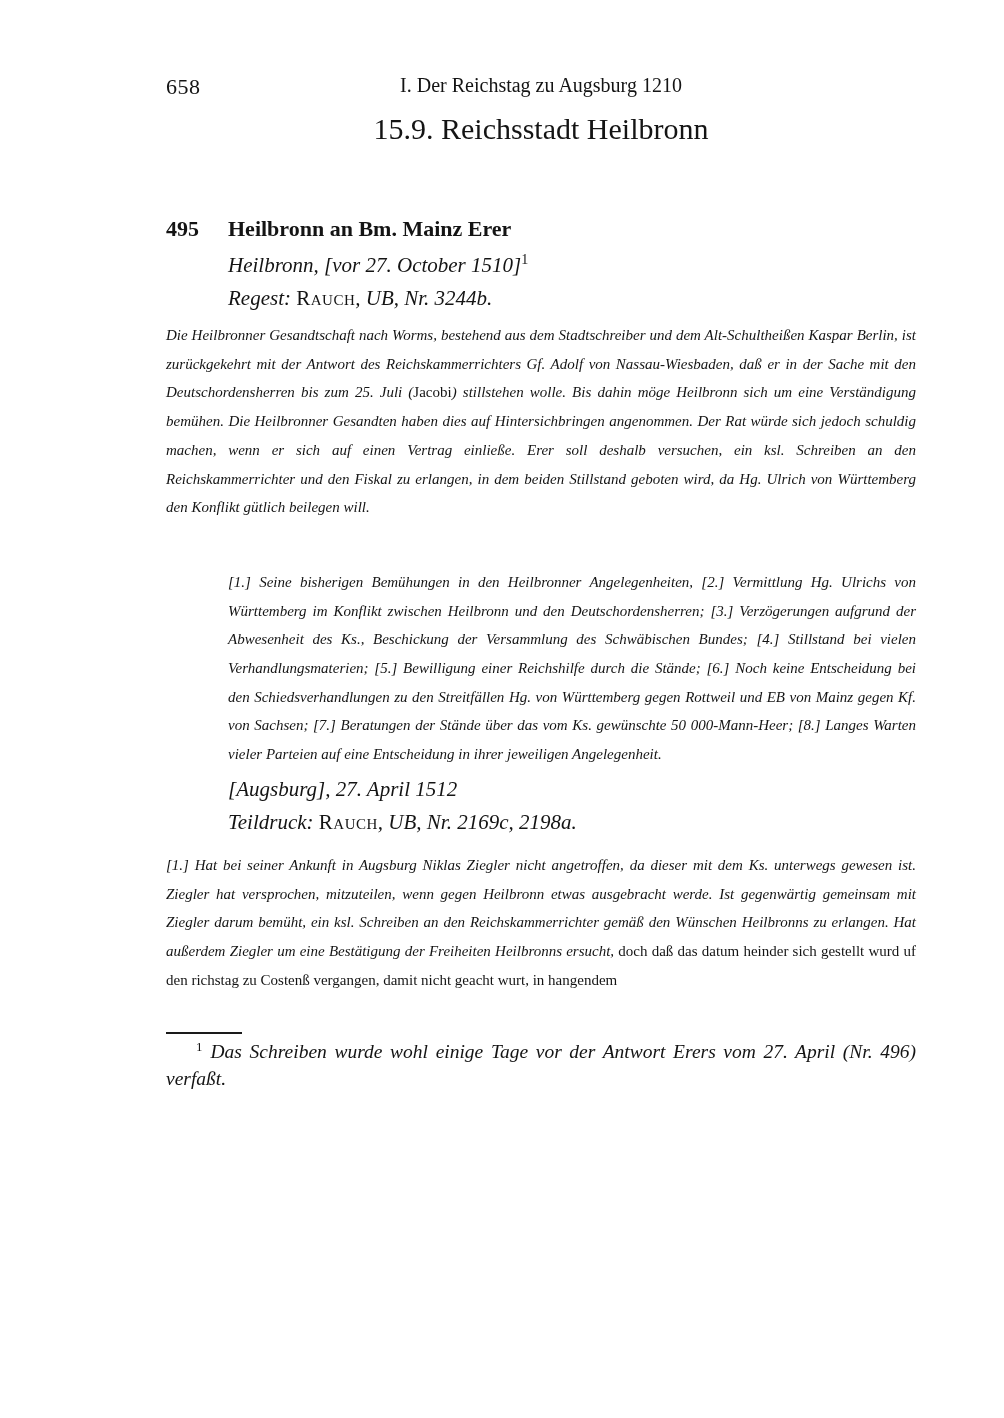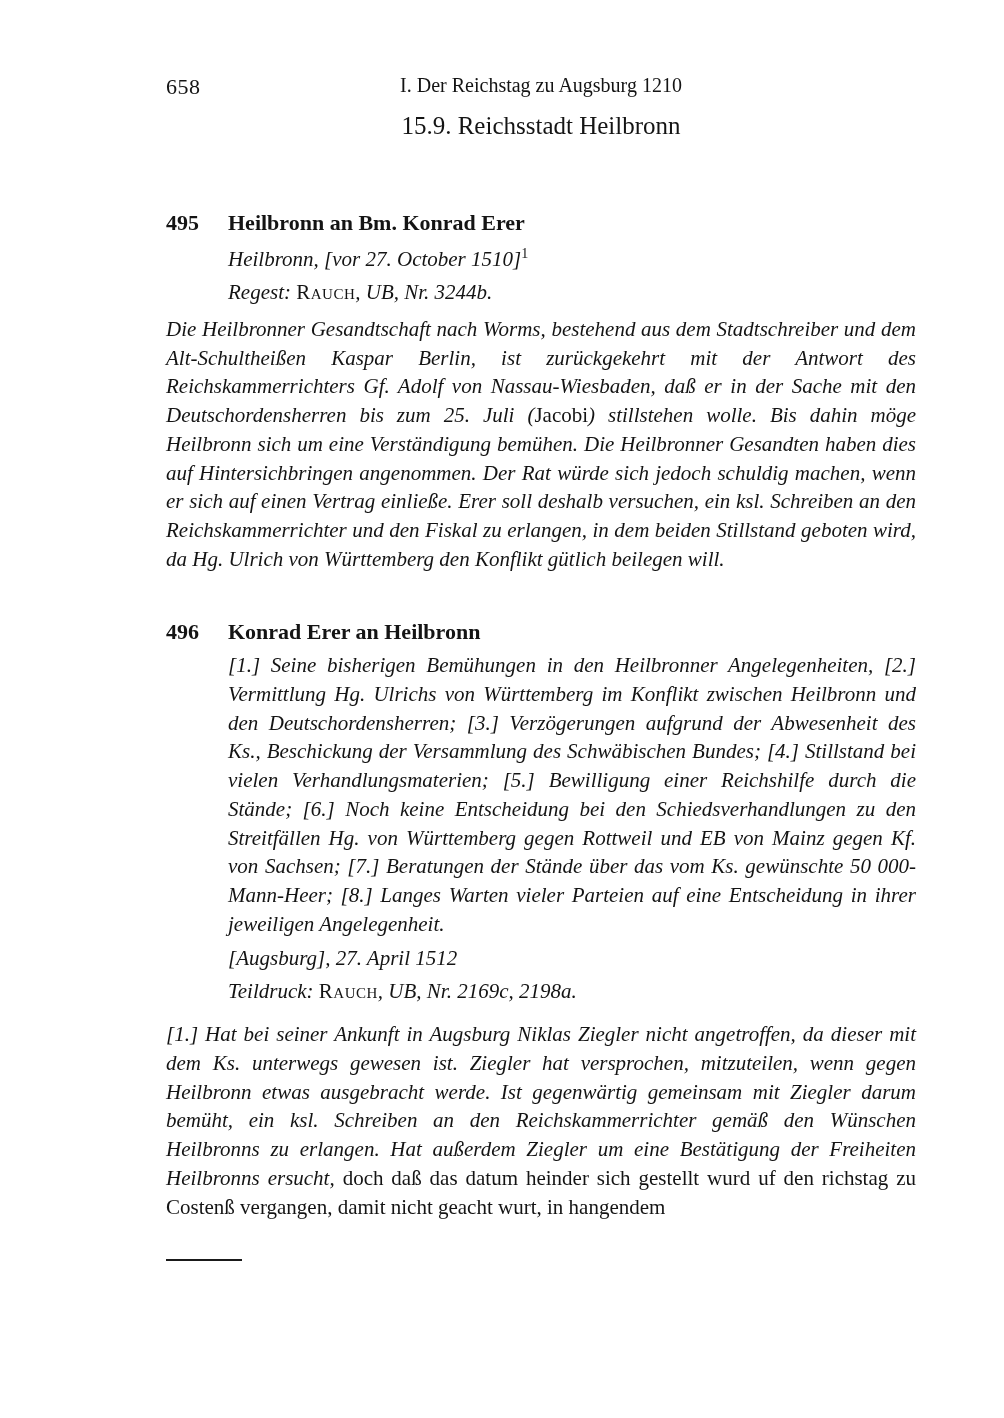--- a/index.html
+++ b/index.html
@@ -37,21 +37,21 @@
     letter-spacing: 0.5px;
   }
   .running-head {
     display: block;
     text-align: center;
     font-size: 20px;
   }
   .section-title {
     margin: 10px 0 0 0;
     font-weight: normal;
-    font-size: 25px;
+    font-size: 30px;
     text-align: center;
   }
 
   
   .entry-495 { margin-top: 70px; }
   .entry-496 { margin-top: 46px; }
   .entry-heading {
     font-weight: bold;
     font-size: 22px;
     display: flex;
@@ -75,21 +75,21 @@
     vertical-align: super;
   }
   .source-line { font-style: italic; }
   .smallcaps {
     font-style: normal;
     font-variant: small-caps;
     letter-spacing: 0.5px;
   }
 
   .body-text {
-    font-size: 21px;
+    font-size: 15px;
     line-height: 28.7px;
     text-align: justify;
   }
   .entry-495 .body-text { margin-top: 6px; }
   .abstract {
     margin-left: 62px;
     margin-top: 6px;
   }
   .entry-496 .dateline { margin-top: 4px; }
   .entry-496 .body-text.main { margin-top: 12px; }
@@ -127,36 +127,33 @@
     <header class="page-header">
       <span class="page-number">658</span>
       <span class="running-head">I. Der Reichstag zu Augsburg 1210</span>
     </header>
 
     <h1 class="section-title">15.9. Reichsstadt Heilbronn</h1>
 
     <section class="entry entry-495">
       <div class="entry-heading">
         <span class="entry-number">495</span>
-        <span class="entry-title">Heilbronn an Bm. Konrad Erer</span>
+        <span class="entry-title">Heilbronn an Bm. Mainz Erer</span>
       </div>
       <p class="line dateline indent"><span>Heilbronn, [vor 27. October 1510]</span><sup>1</sup></p>
       <p class="line source-line indent"><span class="ital">Regest: </span><span class="smallcaps">Rauch</span><span class="ital">, UB, Nr. 3244b.</span></p>
       <p class="body-text"><span class="ital">Die Heilbronner Gesandtschaft nach Worms, bestehend aus dem Stadtschreiber und dem Alt-Schultheißen Kaspar Berlin, ist zurückgekehrt mit der Antwort des Reichskammerrichters Gf. Adolf von Nassau-Wiesbaden, daß er in der Sache mit den Deutschordensherren bis zum 25. Juli (</span><span class="roman">Jacobi</span><span class="ital">) stillstehen wolle. Bis dahin möge Heilbronn sich um eine Verständigung bemühen. Die Heilbronner Gesandten haben dies auf Hintersichbringen angenommen. Der Rat würde sich jedoch schuldig machen, wenn er sich auf einen Vertrag einließe. Erer soll deshalb versuchen, ein ksl. Schreiben an den Reichskammerrichter und den Fiskal zu erlangen, in dem beiden Stillstand geboten wird, da Hg. Ulrich von Württemberg den Konflikt gütlich beilegen will.</span></p>
     </section>
 
     <section class="entry entry-496">
-      <div class="entry-heading">
-        <span class="entry-number">496</span>
-        <span class="entry-title">Konrad Erer an Heilbronn</span>
-      </div>
       <p class="body-text abstract ital">[1.] Seine bisherigen Bemühungen in den Heilbronner Angelegenheiten, [2.] Vermittlung Hg. Ulrichs von Württemberg im Konflikt zwischen Heilbronn und den Deutschordensherren; [3.] Verzögerungen aufgrund der Abwesenheit des Ks., Beschickung der Versammlung des Schwäbischen Bundes; [4.] Stillstand bei vielen Verhandlungsmaterien; [5.] Bewilligung einer Reichshilfe durch die Stände; [6.] Noch keine Entscheidung bei den Schiedsverhandlungen zu den Streitfällen Hg. von Württemberg gegen Rottweil und EB von Mainz gegen Kf. von Sachsen; [7.] Beratungen der Stände über das vom Ks. gewünschte 50 000-Mann-Heer; [8.] Langes Warten vieler Parteien auf eine Entscheidung in ihrer jeweiligen Angelegenheit.</p>
       <p class="line dateline indent"><span>[Augsburg], 27. April 1512</span></p>
       <p class="line source-line indent"><span class="ital">Teildruck: </span><span class="smallcaps">Rauch</span><span class="ital">, UB, Nr. 2169c, 2198a.</span></p>
       <p class="body-text main"><span class="ital">[1.] Hat bei seiner Ankunft in Augsburg Niklas Ziegler nicht angetroffen, da dieser mit dem Ks. unterwegs gewesen ist. Ziegler hat versprochen, mitzuteilen, wenn gegen Heilbronn etwas ausgebracht werde. Ist gegenwärtig gemeinsam mit Ziegler darum bemüht, ein ksl. Schreiben an den Reichskammerrichter gemäß den Wünschen Heilbronns zu erlangen. Hat außerdem Ziegler um eine Bestätigung der Freiheiten Heilbronns ersucht,</span><span class="roman"> doch daß das datum heinder sich gestellt wurd uf den richstag zu Costenß vergangen, damit nicht geacht wurt, in hangendem</span></p>
     </section>
 
     <footer class="footnote-area">
       <div class="footnote-rule"></div>
+      <p class="footnote"><sup>1</sup><span class="ital">Das Schreiben wurde wohl einige Tage vor der Antwort Erers vom 27. April (Nr. 496) verfaßt.</span></p>
     </footer>
 
   </div>
 </div>
 
 </body></html>

